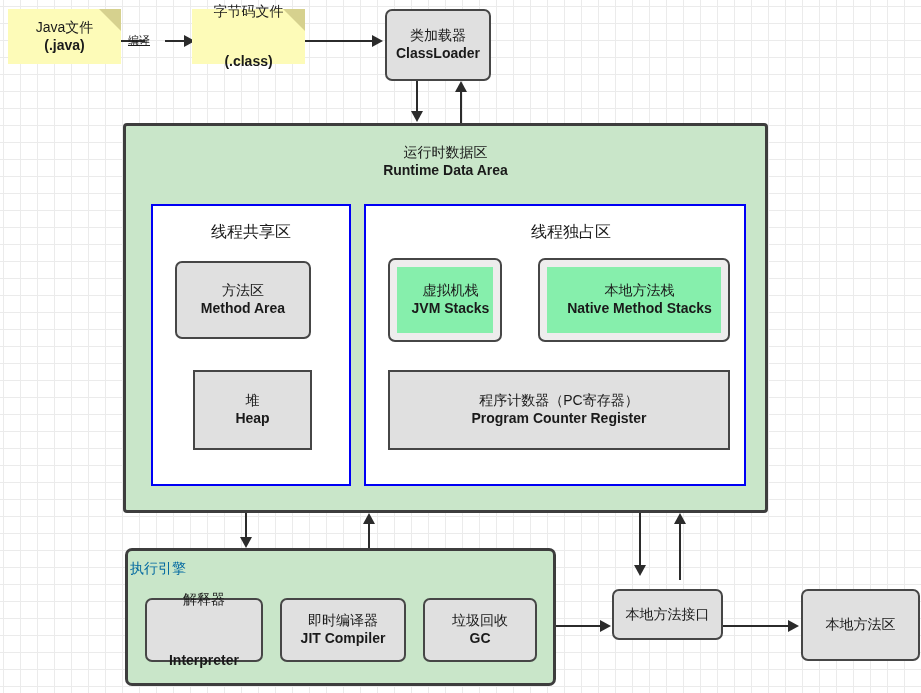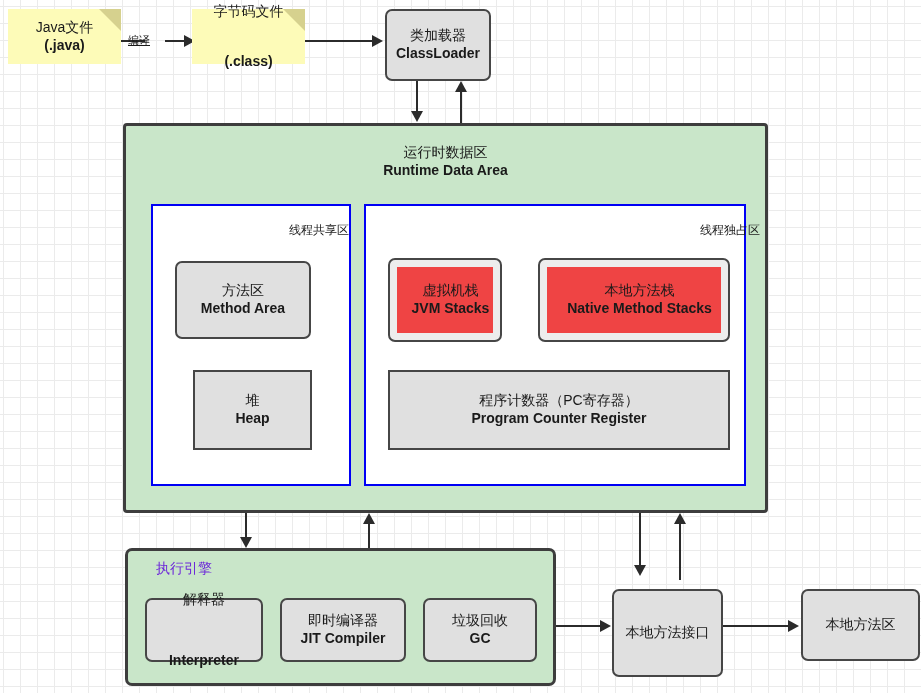--- a/index.html
+++ b/index.html
@@ -86,39 +86,39 @@
   
   .area-blue {
     position: absolute;
     box-sizing: border-box;
     background: #ffffff;
     border: 2px solid #0000f5;
   }
   .area-label {
     position: absolute;
     width: 100%;
-    text-align: right;
-    font-size: 12px;
+    text-align: center;
+    font-size: 16px;
     color: #1a1a1a;
   }
 
   
   .redwrap {
     position: absolute;
     box-sizing: border-box;
     background: #ededed;
     border: 2px solid #464646;
     border-radius: 7px;
     padding: 7px;
   }
   .redwrap .inner {
     width: 100%;
     height: 100%;
     box-sizing: border-box;
-    background: #ef4444;
+    background: #86efac;
     display: flex;
     flex-direction: column;
     align-items: center;
     justify-content: center;
     text-align: center;
     color: #1a1a1a;
     line-height: 1.28;
     padding-left: 11px;
   }
   .redwrap .inner .cn { font-size: 14px; }
@@ -127,24 +127,24 @@
   
   .engine {
     position: absolute;
     box-sizing: border-box;
     background: #c9e6c9;
     border: 3px solid #3d3d3d;
     border-radius: 7px;
   }
   .engine-label {
     position: absolute;
-    left: 28px;
+    left: 2px;
     top: 9px;
     font-size: 14px;
-    color: #6d28d9;
+    color: #0369a1;
   }
 
   
   .line-h, .line-v {
     position: absolute;
     background: #2b2b2b;
   }
   .line-h { height: 2px; }
   .line-v { width: 2px; }
 
@@ -286,21 +286,21 @@
 
     <div class="node box-gray" style="left:295px; top:47px; width:114px; height:64px;">
       <span class="cn">垃圾回收</span>
       <span class="en">GC</span>
     </div>
   </div>
 
   <div class="line-h" style="left:556px; top:625px; width:45px;"></div>
   <div class="arrow arrow-r" style="left:600px; top:620px;"></div>
 
-  <div class="node box-gray" style="left:612px; top:589px; width:111px; height:88px;">
+  <div class="node box-gray" style="left:612px; top:589px; width:111px; height:51px;">
     <span class="cn">本地方法接口</span>
   </div>
 
   <div class="line-h" style="left:723px; top:625px; width:66px;"></div>
   <div class="arrow arrow-r" style="left:788px; top:620px;"></div>
 
   <div class="node box-gray" style="left:801px; top:589px; width:119px; height:72px;">
     <span class="cn">本地方法区</span>
   </div>
 

